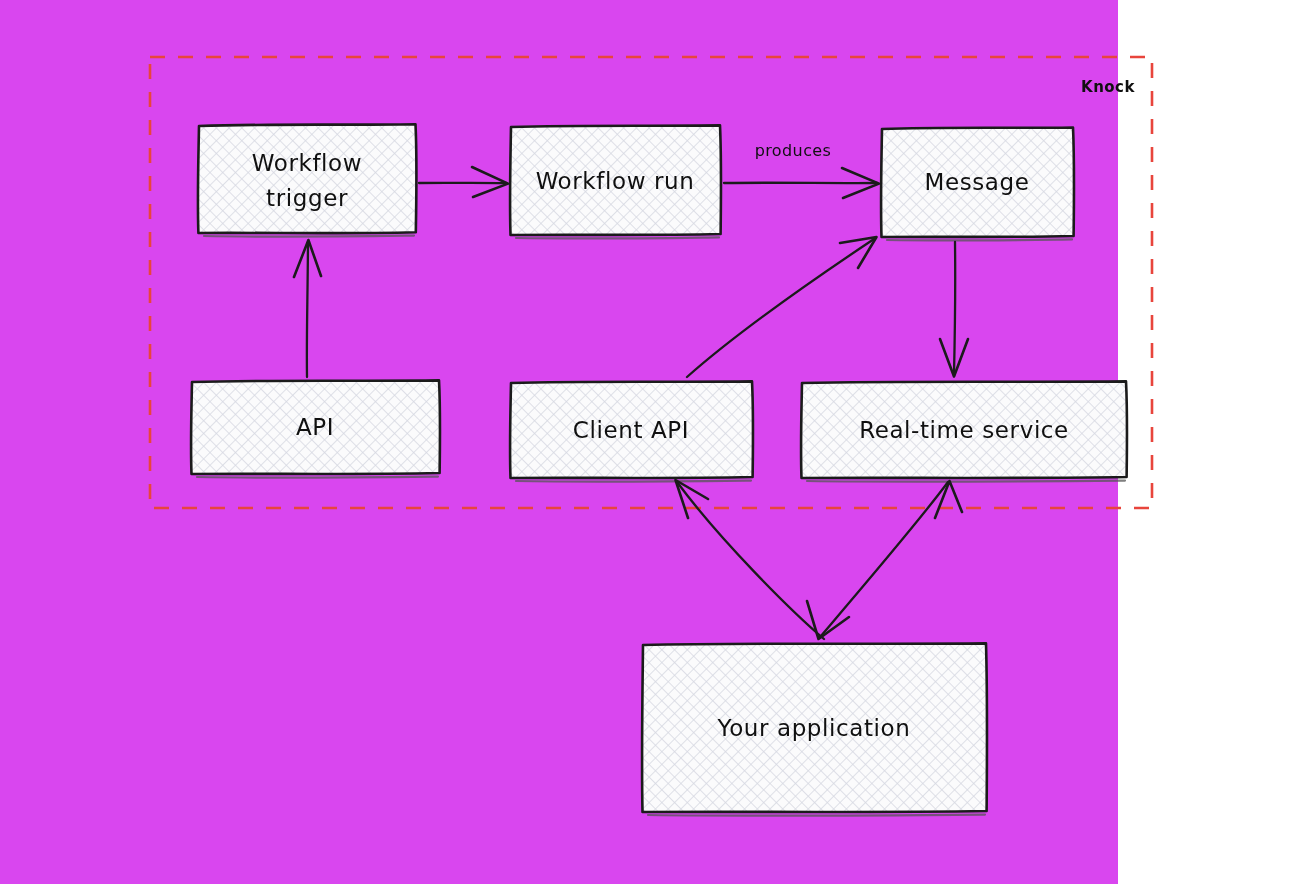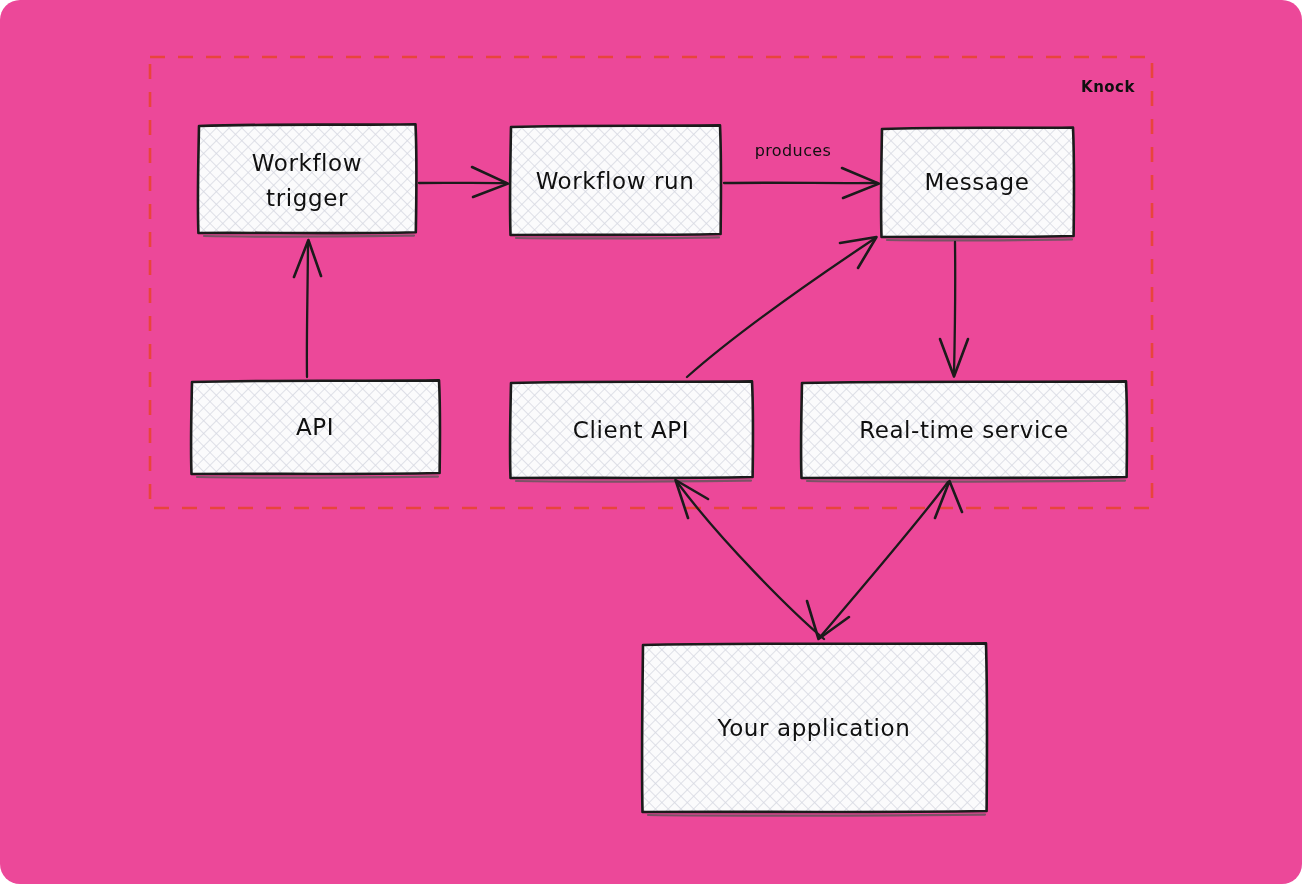--- a/index.html
+++ b/index.html
@@ -9,24 +9,23 @@
     background: #ffffff;
   }
   body {
     width: 1302px;
     height: 884px;
     overflow: hidden;
     font-family: "DejaVu Sans", sans-serif;
   }
   #diagram-root {
     position: relative;
-    width: 1302px;
+    width: 1118px;
     height: 884px;
-    background: #ec4899;
-    border-radius: 20px;
+    background: #d946ef;
   }
   svg#diagram-svg {
     position: absolute;
     top: 0;
     left: 0;
     width: 1302px;
     height: 884px;
     display: block;
   }
   .box-fill {

